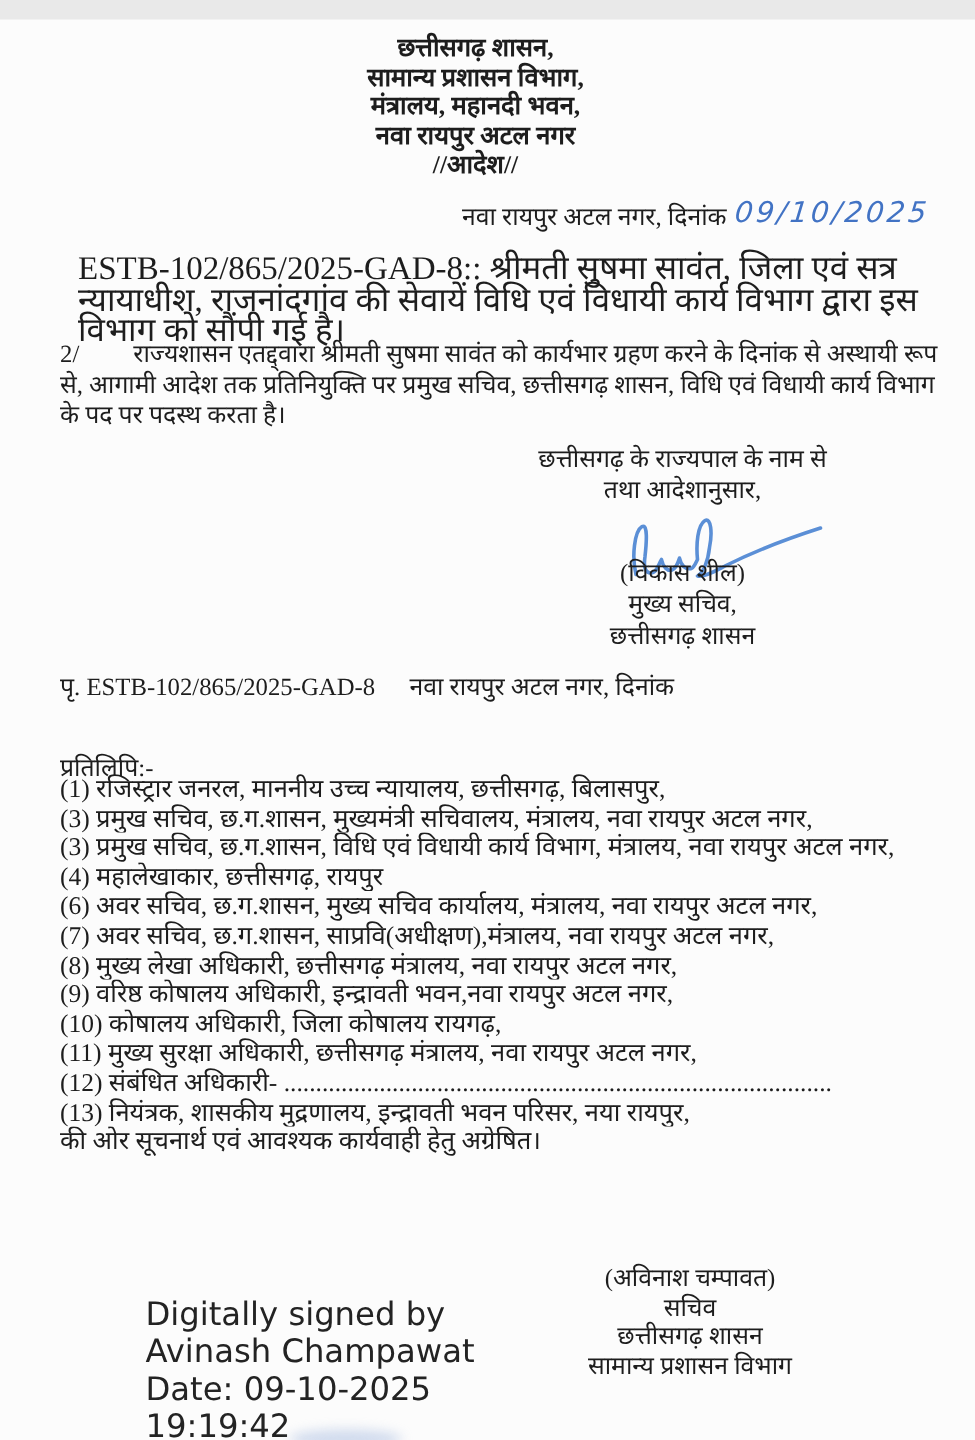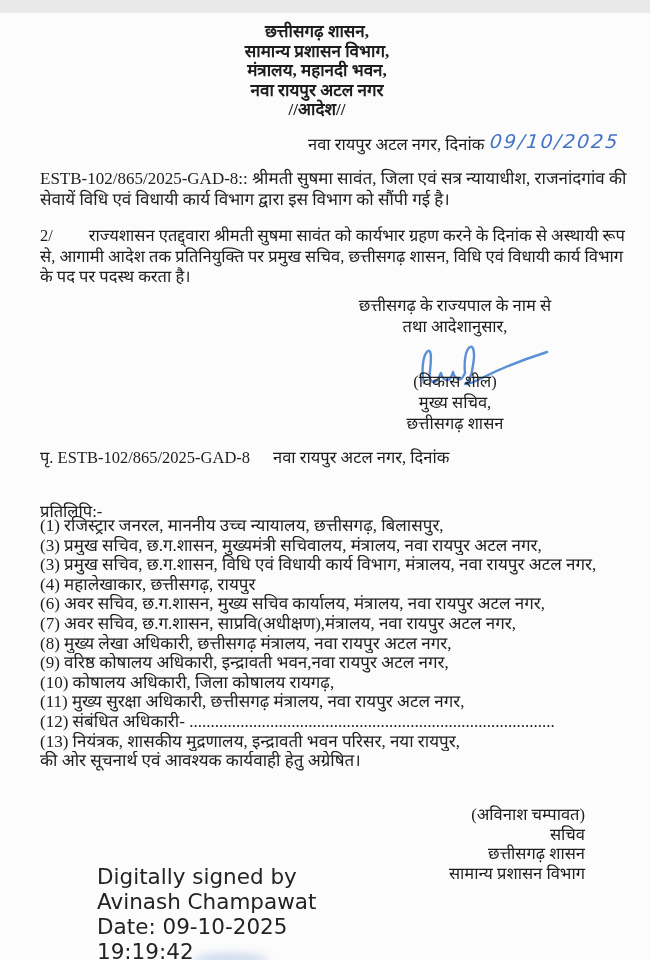--- a/index.html
+++ b/index.html
@@ -25,22 +25,22 @@
   .handwritten-date {
     font-family:"DejaVu Sans", sans-serif;
     font-style:italic;
     color:#4273c4;
     font-size:19px;
     letter-spacing:2px;
     position:relative; top:-2px; left:6px;
     transform:skewX(-6deg); display:inline-block;
   }
   .order-para {
-    position:absolute; top:156px; left:40px; width:594px;
-    font-size:17px; line-height:20.5px; text-align:left;
+    position:absolute; top:156px; left:52px; width:594px;
+    font-size:22px; line-height:20.5px; text-align:left;
   }
   .para2 {
     position:absolute; top:213px; left:40px; width:596px;
     font-size:16.5px; line-height:20.5px;
   }
   .para2 .body { margin-left:36px; }
   .authority {
     position:absolute; top:283px; left:330px; width:250px;
     text-align:center; font-size:16.5px; line-height:20.5px; white-space:nowrap;
   }
@@ -54,22 +54,22 @@
   .refline { position:absolute; top:432px; left:0; width:650px; font-size:16.5px; white-space:nowrap; }
   .refline .num   { position:absolute; left:40px; }
   .refline .place { position:absolute; left:273px; }
   .copies-heading { position:absolute; top:486px; left:40px; font-size:16.5px; }
   .copies {
     position:absolute; top:503px; left:40px; width:600px;
     font-size:17px; line-height:19.6px;
   }
   .copies > div { white-space:nowrap; overflow:hidden; }
   .signatory2 {
-    position:absolute; top:792px; left:335px; width:250px;
-    text-align:right; font-size:16.5px; line-height:19.5px; white-space:nowrap;
+    position:absolute; top:829px; left:335px; width:250px;
+    text-align:center; font-size:16.5px; line-height:19.5px; white-space:nowrap;
   }
   .digital-sig {
     position:absolute; top:851px; left:97px;
     font-family:"DejaVu Sans", sans-serif;
     font-size:21.5px; line-height:25px; color:#232323;
     white-space:nowrap;
   }
   .blue-smudge {
     position:absolute; left:193px; top:940px; width:75px; height:13px;
     background:#b9c9e6; border-radius:50%;

